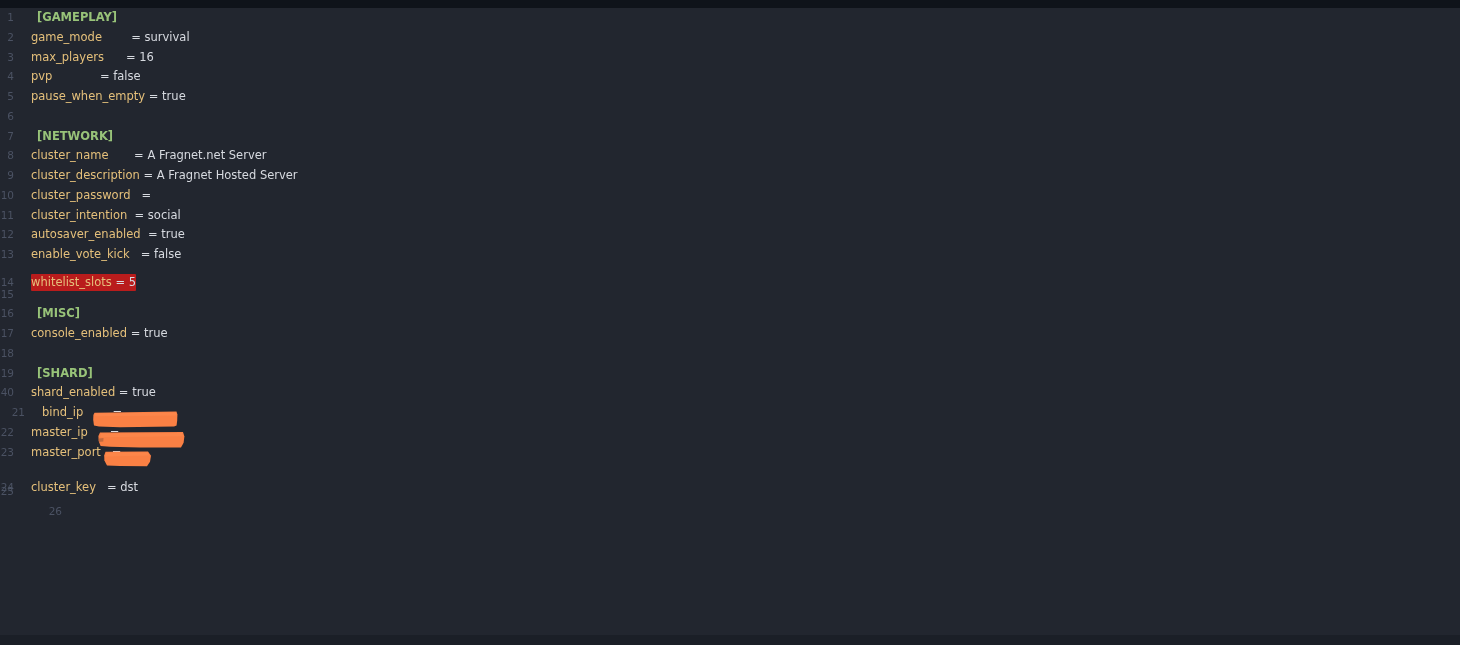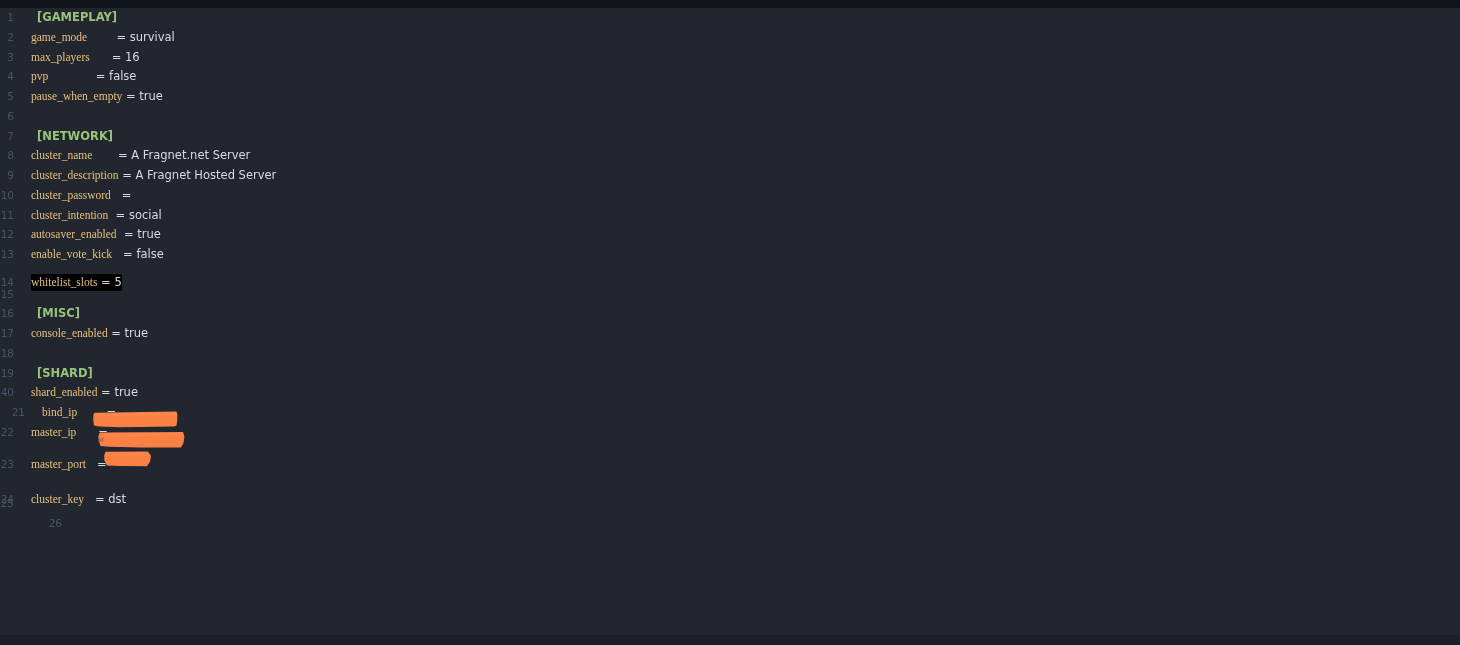--- a/index.html
+++ b/index.html
@@ -81,28 +81,28 @@
 
   .content {
     position: absolute;
     left: 31px;
     top: 0;
     line-height: 19.75px;
     white-space: pre;
   }
 
   .sel {
-    background: #000000;
+    background: #b91c1c;
     border-radius: 1px;
     padding: 1px 0 2px 0;
     box-shadow: 0 0 0 0 transparent;
   }
 
   .sec  { color: #98c379; font-weight: bold; margin-left: 6px; }
-  .key  { color: #e5c07b; font-family: Liberation Serif, serif; }
+  .key  { color: #e5c07b; }
   .eq   { color: #d7dae0; }
   .val  { color: #d7dae0; }
 
   
   .redactions {
     position: absolute;
     left: 0; top: 0;
     width: 1460px;
     height: 627px;
     pointer-events: none;
@@ -133,21 +133,21 @@
         <div class="line" style="top: 0px;"><span class="lineno">13</span><span class="content"><span><span class="key">enable_vote_kick</span><span class="val">   </span><span class="eq">= </span><span class="val">false</span></span></span></div>
         <div class="line" style="top: 8px;"><span class="lineno">14</span><span class="content"><span class="sel"><span class="key">whitelist_slots</span><span class="val"> </span><span class="eq">= </span><span class="val">5</span></span></span></div>
         <div class="line" style="top: 0px;"><span class="lineno">15</span><span class="content"><span class="val"></span></span></div>
         <div class="line" style="top: 0px;"><span class="lineno">16</span><span class="content"><span class="sec">[MISC]</span></span></div>
         <div class="line" style="top: 0px;"><span class="lineno">17</span><span class="content"><span><span class="key">console_enabled</span><span class="val"> </span><span class="eq">= </span><span class="val">true</span></span></span></div>
         <div class="line" style="top: 0px;"><span class="lineno">18</span><span class="content"><span class="val"></span></span></div>
         <div class="line" style="top: 0px;"><span class="lineno">19</span><span class="content"><span class="sec">[SHARD]</span></span></div>
         <div class="line" style="top: 0px;"><span class="lineno">40</span><span class="content"><span><span class="key">shard_enabled</span><span class="val"> </span><span class="eq">= </span><span class="val">true</span></span></span></div>
         <div class="line" style="top: 0px; margin-left: 11px;"><span class="lineno">21</span><span class="content"><span><span class="key">bind_ip</span><span class="val">        </span><span class="eq">=</span><span class="val"></span></span></span></div>
         <div class="line" style="top: 0px;"><span class="lineno">22</span><span class="content"><span><span class="key">master_ip</span><span class="val">      </span><span class="eq">=</span><span class="val"></span></span></span></div>
-        <div class="line" style="top: 0px; margin-top: 12px;"><span class="lineno">23</span><span class="content"><span><span class="key">master_port</span><span class="val">   </span><span class="eq">=</span><span class="val"></span></span></span></div>
+        <div class="line" style="top: 0px;"><span class="lineno">23</span><span class="content"><span><span class="key">master_port</span><span class="val">   </span><span class="eq">=</span><span class="val"></span></span></span></div>
         <div class="line" style="top: 16px;"><span class="lineno">24</span><span class="content"><span><span class="key">cluster_key</span><span class="val">   </span><span class="eq">= </span><span class="val">dst</span></span></span></div>
         <div class="line" style="top: 0px;"><span class="lineno">25</span><span class="content"><span class="val"></span></span></div>
         <div class="line" style="top: 0px; margin-left: 48px;"><span class="lineno">26</span><span class="content"><span class="val"></span></span></div>
       </div>
 
     <div class="redactions">
       <svg width="1460" height="627" viewBox="0 0 1460 627" xmlns="http://www.w3.org/2000/svg">
 
         <g>
           <path d="M94.5,404.8 L176.5,403.6 L177.4,406.5 L177.2,412.2 L176.6,417.4 L174.0,418.6

